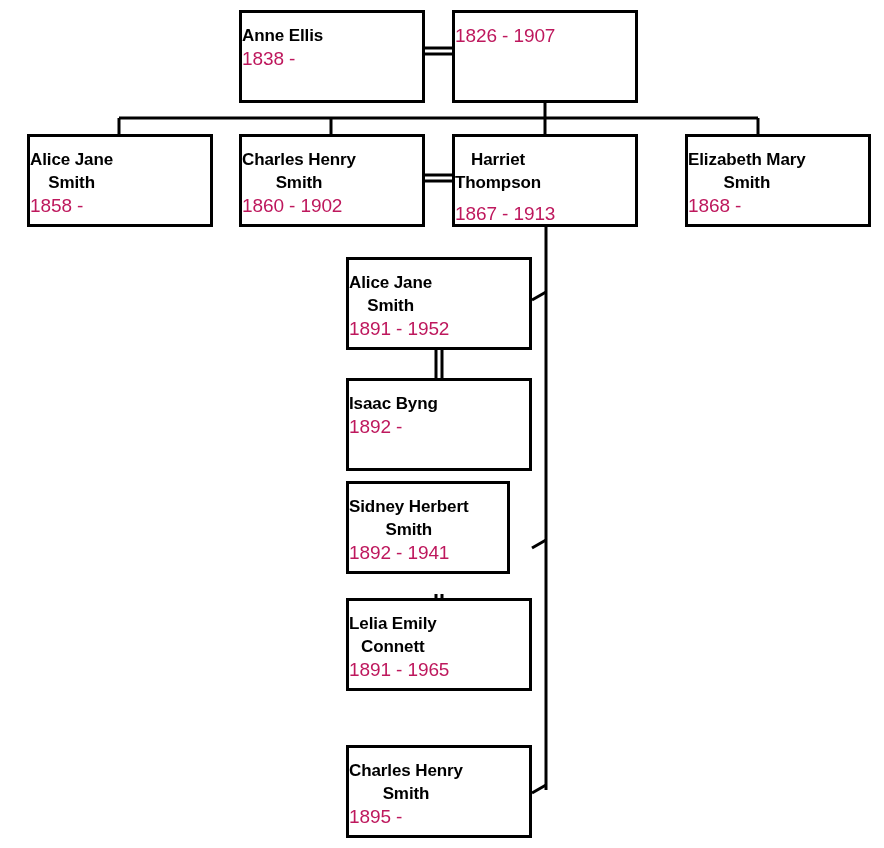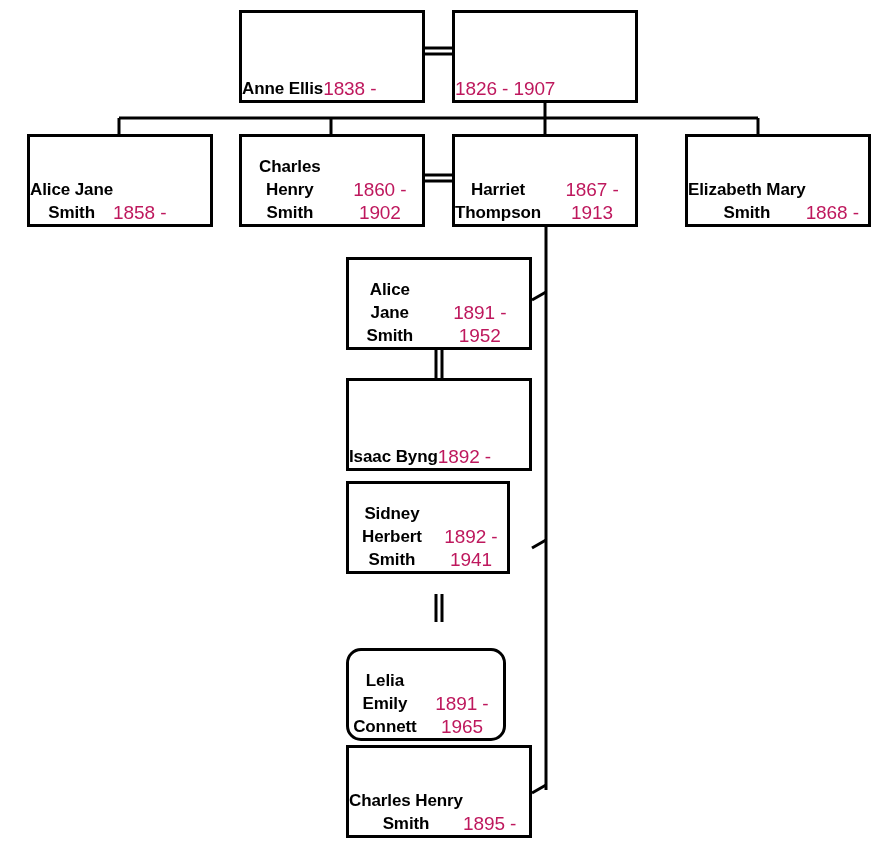--- a/index.html
+++ b/index.html
@@ -25,23 +25,24 @@
     width: 884px;
     height: 848px;
     pointer-events: none;
   }
   .person-box {
     position: absolute;
     box-sizing: border-box;
     border: 3px solid #000000;
     background: #ffffff;
     display: flex;
-    flex-direction: row;
-    align-items: flex-end;
+    flex-direction: column;
+    align-items: flex-start;
     justify-content: flex-start;
+    padding-top: 11px;
     z-index: 2;
   }
   .person-name {
     font-size: 17px;
     font-weight: bold;
     color: #000000;
     line-height: 23px;
     text-align: center;
     letter-spacing: -0.1px;
     white-space: pre-line;
@@ -116,21 +117,21 @@
       </div>
       <div class="person-box" style="left: 346px; top: 378px; width: 186px; height: 93px;">
         <div class="person-name">Isaac Byng</div>
         <div class="person-dates">1892 -</div>
       </div>
       <div class="person-box" style="left: 346px; top: 481px; width: 164px; height: 93px;">
         <div class="person-name">Sidney Herbert
 Smith</div>
         <div class="person-dates">1892 - 1941</div>
       </div>
-      <div class="person-box" style="left: 346px; top: 648px; width: 160px; height: 93px; border-radius: 15px;">
+      <div class="person-box" style="left: 346px; top: 598px; width: 186px; height: 93px;">
         <div class="person-name">Lelia Emily
 Connett</div>
         <div class="person-dates">1891 - 1965</div>
       </div>
       <div class="person-box" style="left: 346px; top: 745px; width: 186px; height: 93px;">
         <div class="person-name">Charles Henry
 Smith</div>
         <div class="person-dates">1895 -</div>
       </div>
     </div>

